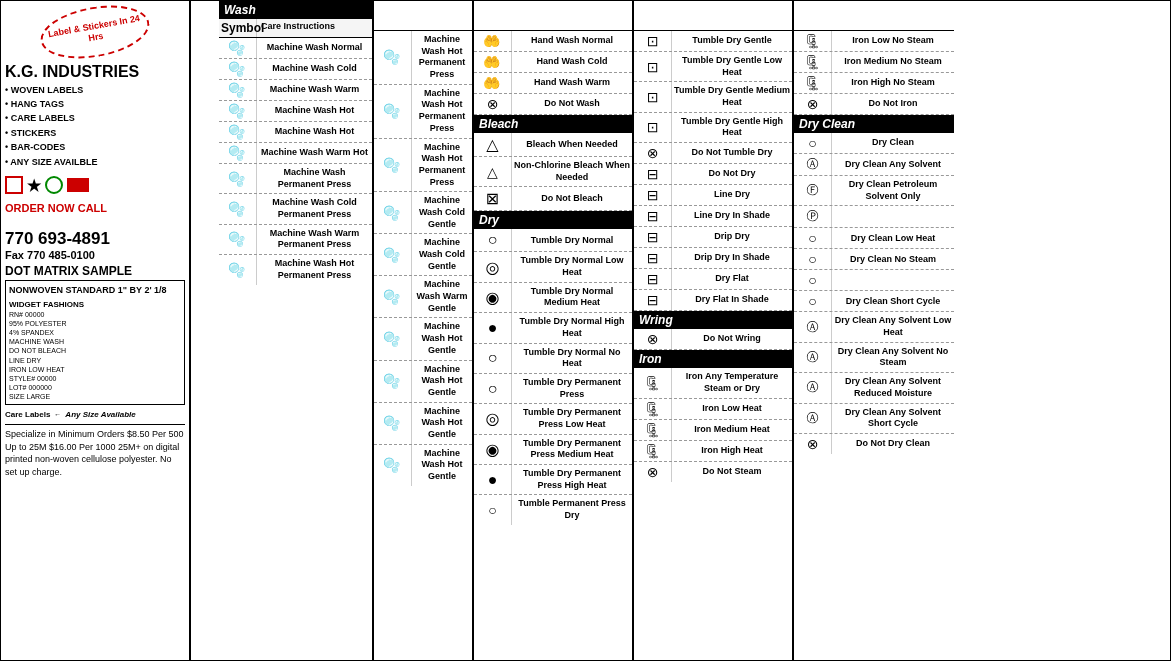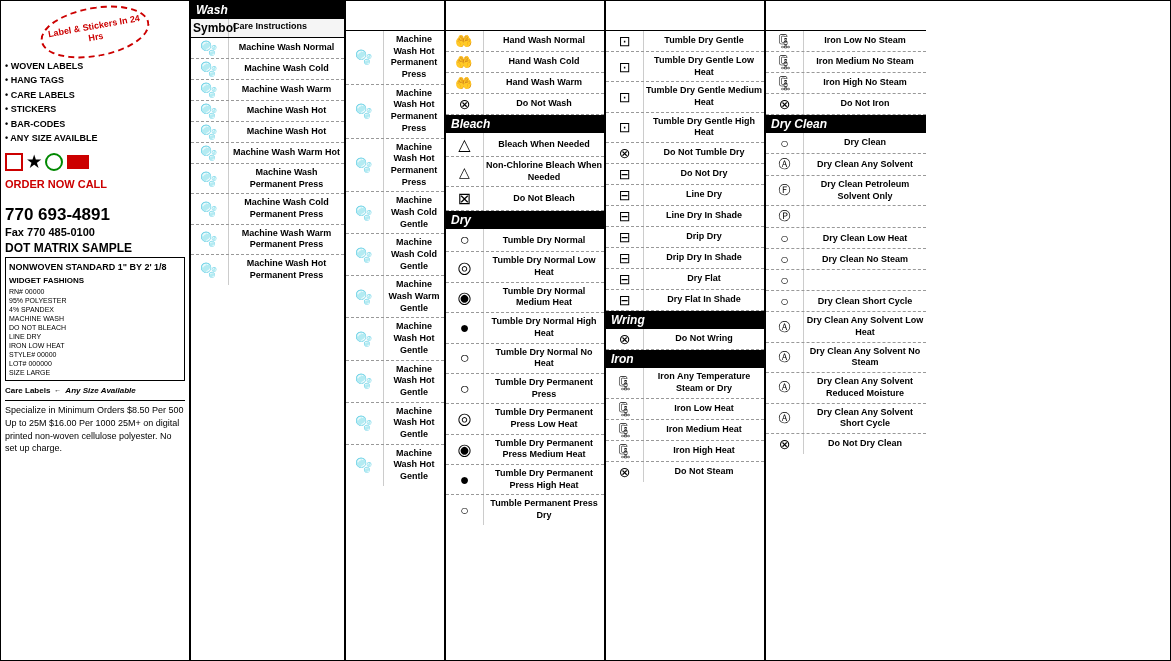--- a/index.html
+++ b/index.html
@@ -113,20 +113,21 @@
       border-top: 1px solid #000;
       margin-top: 3px;
       padding-top: 3px;
       font-size: 9px;
       line-height: 1.4;
     }
     
     .content-area {
       flex: 1;
       display: flex;
+      padding-left: 28px;
     }
     .section-title {
       background: #000;
       color: #fff;
       font-weight: bold;
       font-size: 12px;
       padding: 2px 5px;
       font-style: italic;
     }
     .row-pair {
@@ -166,20 +167,21 @@
     .hdr-icon { width: 38px; min-width: 38px; font-size: 12px; font-weight: bold; text-align: center; padding: 2px; border-right: 1px solid #ccc; }
     .hdr-text { flex: 1; font-size: 9px; font-weight: bold; padding: 2px 4px; }
   </style>
 </head>
 <body>
 
 <div class="main-container">
 
   <div class="sidebar">
     <div class="sidebar-top">Label &amp; Stickers In 24 Hrs</div>
+    <div class="company-name">K.G. INDUSTRIES</div>
     <div class="bullet-list">
       • WOVEN LABELS<br>
       • HANG TAGS<br>
       • CARE LABELS<br>
       • STICKERS<br>
       • BAR-CODES<br>
       • ANY SIZE AVAILBLE
     </div>
     <div class="icons-row">
       <div style="width:18px;height:18px;border:2px solid #cc0000;"></div>

